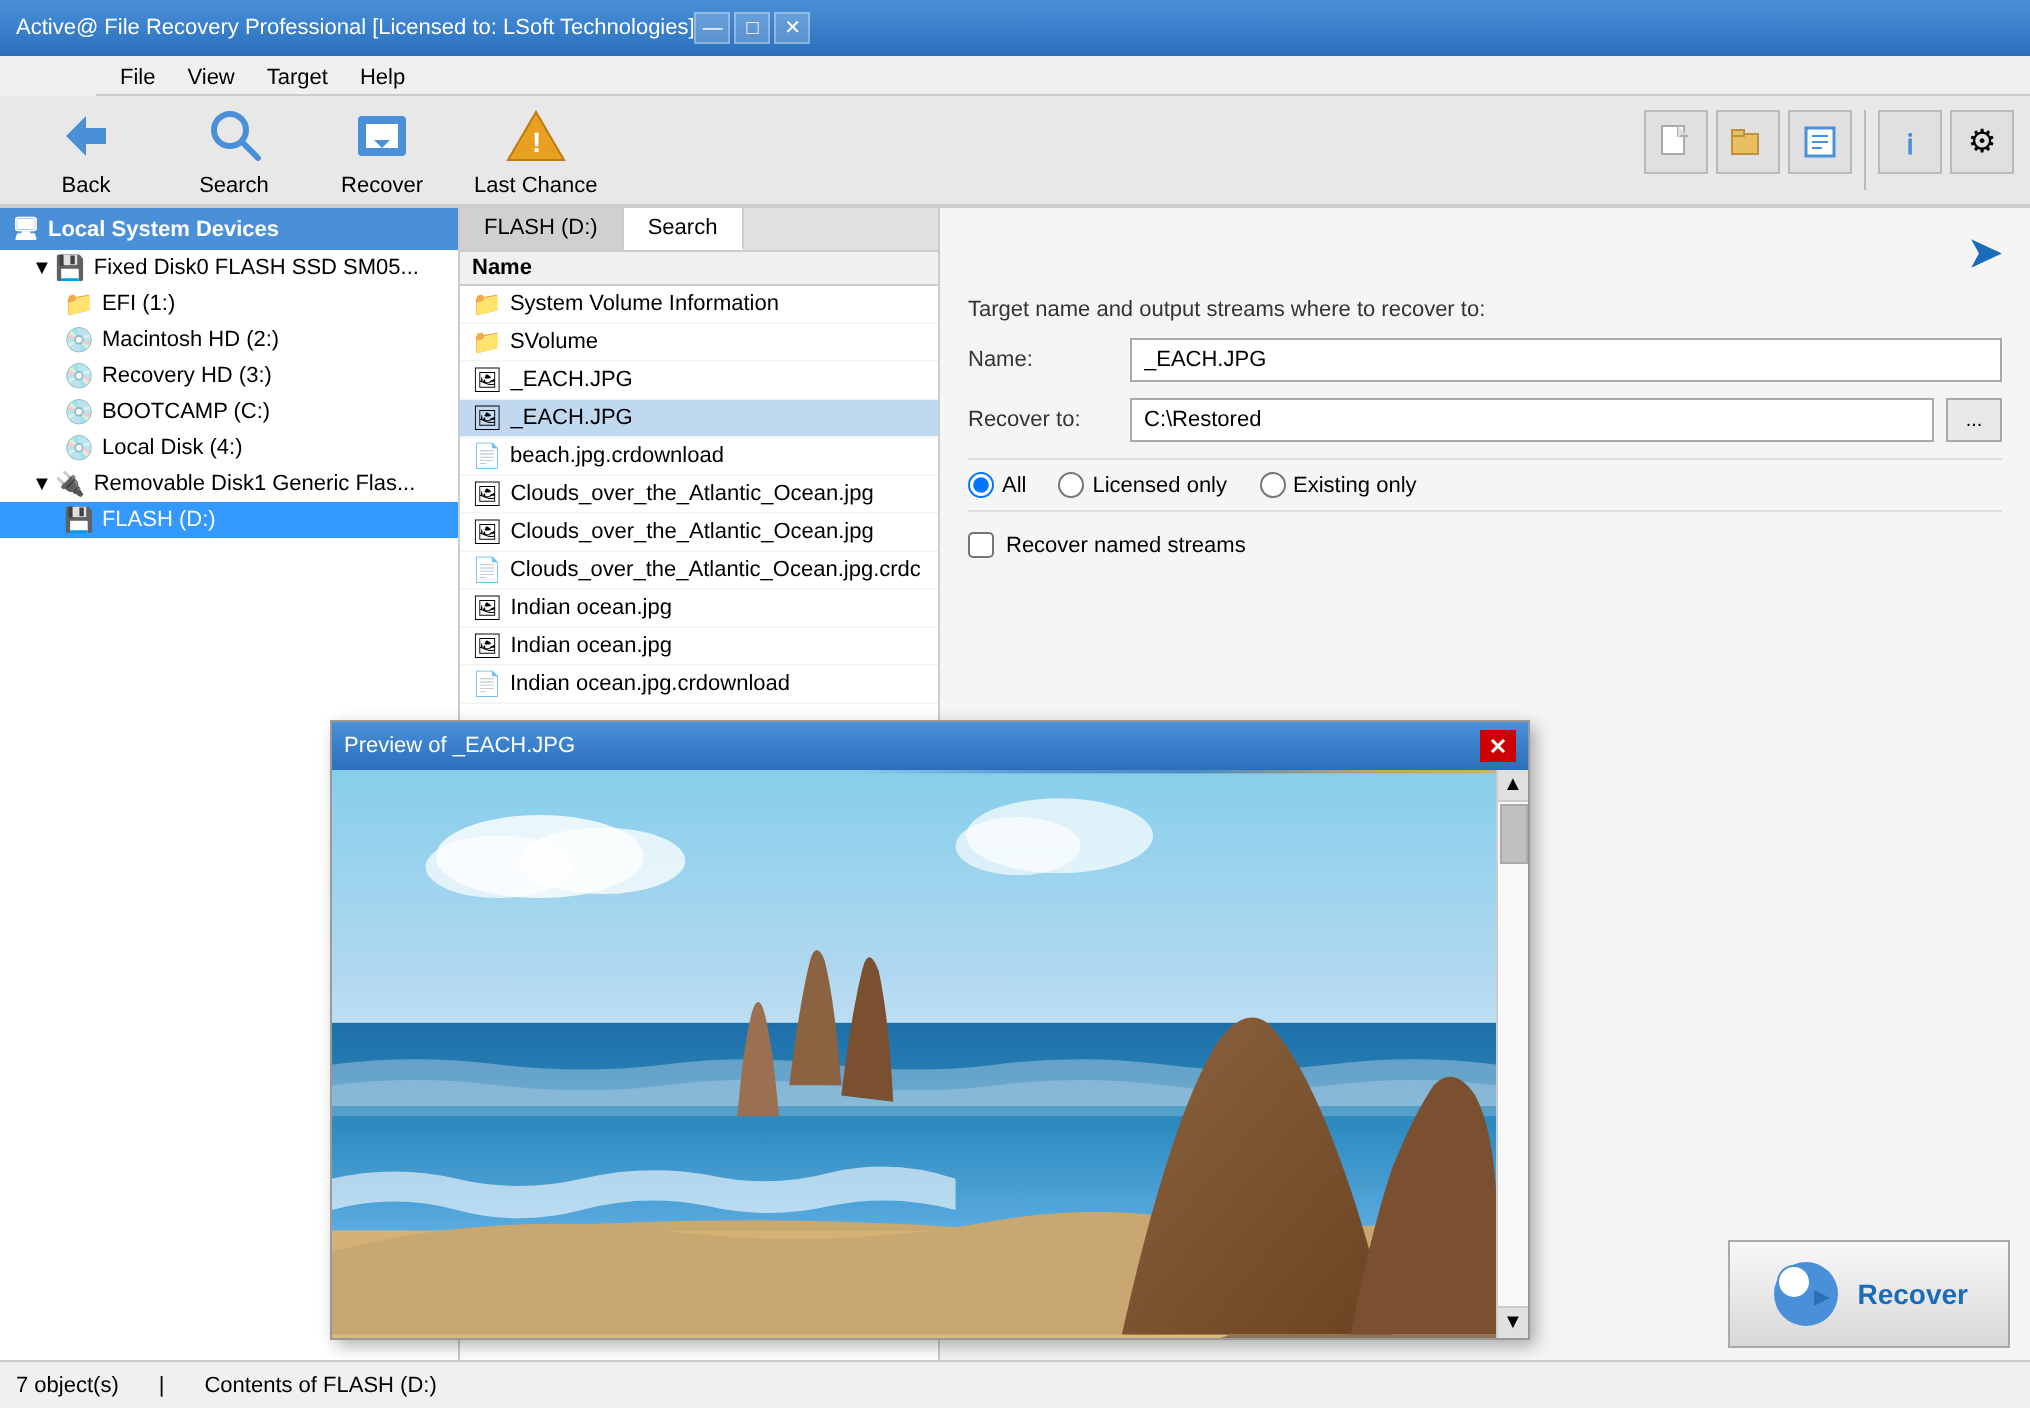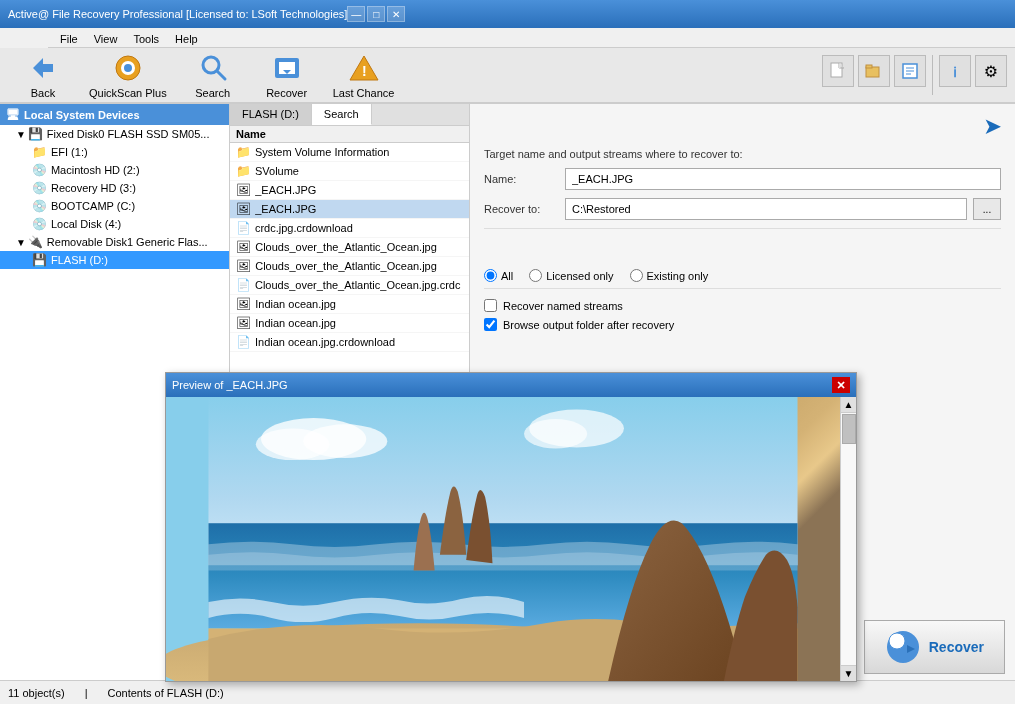--- a/index.html
+++ b/index.html
@@ -48,27 +48,27 @@
     
     #right-panel { flex: 1; background: #f5f5f5; padding: 10px 14px; }
     .recovery-title { color: #1a6bba; font-size: 18px; font-weight: bold; margin-bottom: 10px; display: flex; align-items: center; justify-content: flex-end; gap: 8px; }
     .recovery-title .arrow-icon { color: #1a6bba; font-size: 20px; }
     .section-text { font-size: 11px; color: #333; margin-bottom: 8px; }
     .field-row { display: flex; align-items: center; margin-bottom: 8px; gap: 6px; }
     .field-label { font-size: 11px; min-width: 75px; color: #333; }
     .field-input { flex: 1; height: 22px; border: 1px solid #aaa; padding: 2px 6px; font-size: 11px; background: white; }
     .field-btn { width: 28px; height: 22px; border: 1px solid #aaa; background: #e8e8e8; cursor: pointer; font-size: 10px; display: flex; align-items: center; justify-content: center; }
     .radio-row { display: flex; gap: 16px; margin-bottom: 10px; padding: 6px 0; border-top: 1px solid #ddd; border-bottom: 1px solid #ddd; }
-    .radio-item { display: flex; align-items: center; gap: 4px; font-size: 11px; cursor: pointer; margin-top: 34px; }
+    .radio-item { display: flex; align-items: center; gap: 4px; font-size: 11px; cursor: pointer; }
     .checkbox-row { display: flex; align-items: center; gap: 6px; margin-bottom: 6px; font-size: 11px; cursor: pointer; }
     .recover-btn-area { position: absolute; bottom: 30px; right: 10px; }
     .recover-big-btn { display: flex; align-items: center; gap: 8px; background: linear-gradient(to bottom, #f8f8f8, #d8d8d8); border: 1px solid #aaa; padding: 8px 20px; cursor: pointer; font-size: 14px; font-weight: bold; color: #1a6bba; }
 
     
-    #preview-window { position: absolute; left: 165px; top: 360px; width: 692px; height: 310px; background: white; border: 1px solid #999; box-shadow: 3px 3px 8px rgba(0,0,0,0.3); z-index: 10; margin-top: 12px; }
+    #preview-window { position: absolute; left: 165px; top: 360px; width: 600px; height: 310px; background: white; border: 1px solid #999; box-shadow: 3px 3px 8px rgba(0,0,0,0.3); z-index: 10; }
     .preview-titlebar { background: linear-gradient(to bottom, #4a90d9, #2a6fba); height: 24px; display: flex; align-items: center; padding: 0 6px; color: white; font-size: 11px; }
     .preview-titlebar .title { flex: 1; }
     .preview-close { width: 18px; height: 16px; background: #cc0000; border: none; color: white; font-size: 11px; cursor: pointer; display: flex; align-items: center; justify-content: center; font-weight: bold; }
     .preview-content { height: calc(100% - 24px); display: flex; overflow: hidden; }
     .preview-img-area { flex: 1; background: linear-gradient(135deg, #87ceeb 0%, #87ceeb 30%, #5b9bd5 40%, #4a8bc4 50%, #c4a265 60%, #d4b275 70%, #e8c88a 75%, #8b7355 80%); position: relative; overflow: hidden; }
     .preview-scrollbar { width: 16px; background: #f0f0f0; border-left: 1px solid #ccc; display: flex; flex-direction: column; }
     .preview-scroll-up { height: 16px; background: #e0e0e0; border-bottom: 1px solid #ccc; cursor: pointer; display: flex; align-items: center; justify-content: center; font-size: 10px; }
     .preview-scroll-down { height: 16px; background: #e0e0e0; border-top: 1px solid #ccc; cursor: pointer; display: flex; align-items: center; justify-content: center; font-size: 10px; margin-top: auto; }
     .preview-scroll-track { flex: 1; background: #f8f8f8; }
     .preview-scroll-thumb { width: 14px; height: 30px; background: #c0c0c0; border: 1px solid #aaa; margin: 1px; }
@@ -95,42 +95,32 @@
   <div class="win-btns">
     <button class="win-btn">—</button>
     <button class="win-btn">□</button>
     <button class="win-btn">✕</button>
   </div>
 </div>
 
 <div id="menubar">
   <span class="menu-item">File</span>
   <span class="menu-item">View</span>
-  <span class="menu-item">Tools</span>
+  <span class="menu-item">Target</span>
   <span class="menu-item">Help</span>
 </div>
 
 <div id="toolbar">
   <button class="toolbar-btn">
     <div class="btn-icon">
       <svg width="32" height="32" viewBox="0 0 32 32">
           <polygon points="16,6 6,16 16,26 16,20 26,20 26,12 16,12" fill="#4a90d9"></polygon>
         </svg>
     </div>
     <span>Back</span>
-  </button>
-  <button class="toolbar-btn">
-    <div class="btn-icon">
-      <svg width="32" height="32" viewBox="0 0 32 32">
-          <circle cx="16" cy="16" r="12" fill="#e8a020" stroke="#c07810" stroke-width="1"></circle>
-          <circle cx="16" cy="16" r="7" fill="white"></circle>
-          <circle cx="16" cy="16" r="4" fill="#4a90d9"></circle>
-        </svg>
-    </div>
-    <span>QuickScan Plus</span>
   </button>
   <button class="toolbar-btn">
     <div class="btn-icon">
       <svg width="32" height="32" viewBox="0 0 32 32">
           <circle cx="14" cy="13" r="8" fill="none" stroke="#4a90d9" stroke-width="3"></circle>
           <line x1="20" y1="19" x2="28" y2="27" stroke="#4a90d9" stroke-width="3" stroke-linecap="round"></line>
         </svg>
     </div>
     <span>Search</span>
   </button>
@@ -245,21 +235,21 @@
       <div class="file-item">
         <span class="file-icon">🖼</span>
         <span>_EACH.JPG</span>
       </div>
       <div class="file-item selected">
         <span class="file-icon">🖼</span>
         <span>_EACH.JPG</span>
       </div>
       <div class="file-item">
         <span class="file-icon">📄</span>
-        <span>crdc.jpg.crdownload</span>
+        <span>beach.jpg.crdownload</span>
       </div>
       <div class="file-item">
         <span class="file-icon">🖼</span>
         <span>Clouds_over_the_Atlantic_Ocean.jpg</span>
       </div>
       <div class="file-item">
         <span class="file-icon">🖼</span>
         <span>Clouds_over_the_Atlantic_Ocean.jpg</span>
       </div>
       <div class="file-item">
@@ -312,24 +302,20 @@
         <input type="radio" name="filter" style="">
         <span>Existing only</span>
       </label>
     </div>
 
     <label class="checkbox-row">
       <input type="checkbox" style="">
       <span>Recover named streams</span>
     </label>
 
-    <label class="checkbox-row">
-      <input type="checkbox" checked="" style="">
-      <span>Browse output folder after recovery</span>
-    </label>
   </div>
 </div>
 
 <div id="preview-window">
   <div class="preview-titlebar">
     <span class="title">Preview of _EACH.JPG</span>
     <button class="preview-close">✕</button>
   </div>
   <div class="preview-content">
     <div class="preview-img-area">
@@ -399,16 +385,16 @@
     <svg width="36" height="36" viewBox="0 0 36 36">
       <circle cx="18" cy="18" r="16" fill="#4a90d9"></circle>
       <circle cx="12" cy="12" r="8" fill="white" stroke="#4a90d9"></circle>
       <polygon points="22,16 22,24 30,20" fill="#2a70b9"></polygon>
     </svg>
     <span>Recover</span>
   </button>
 </div>
 
 <div id="statusbar">
-  <span>11 object(s)</span>
+  <span>7 object(s)</span>
   <span>|</span>
   <span>Contents of FLASH (D:)</span>
 </div>
 
 </body></html>

